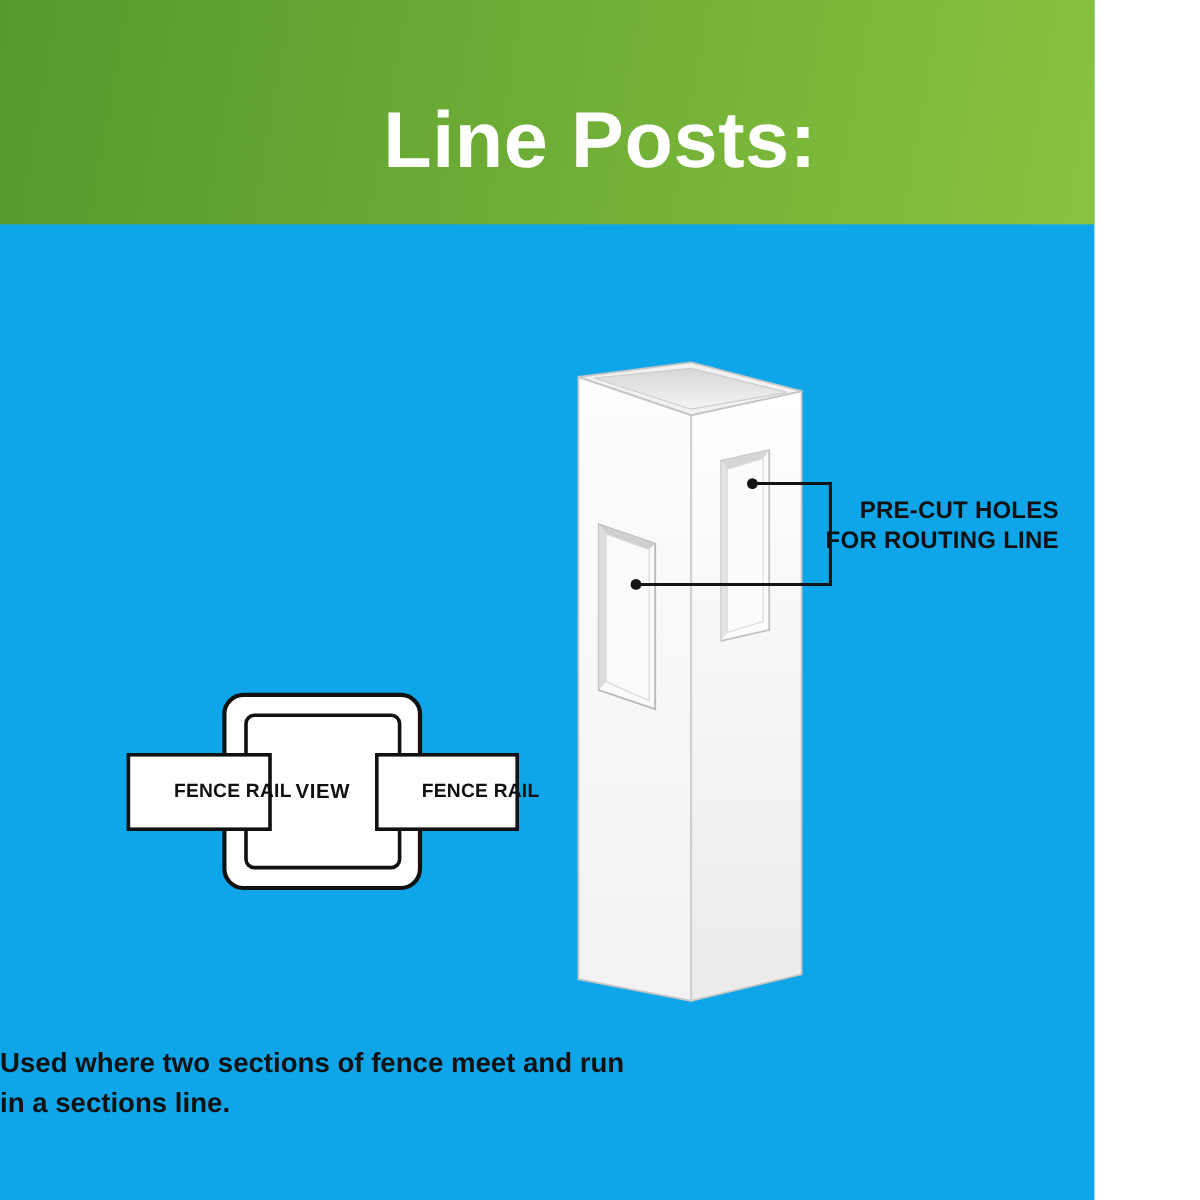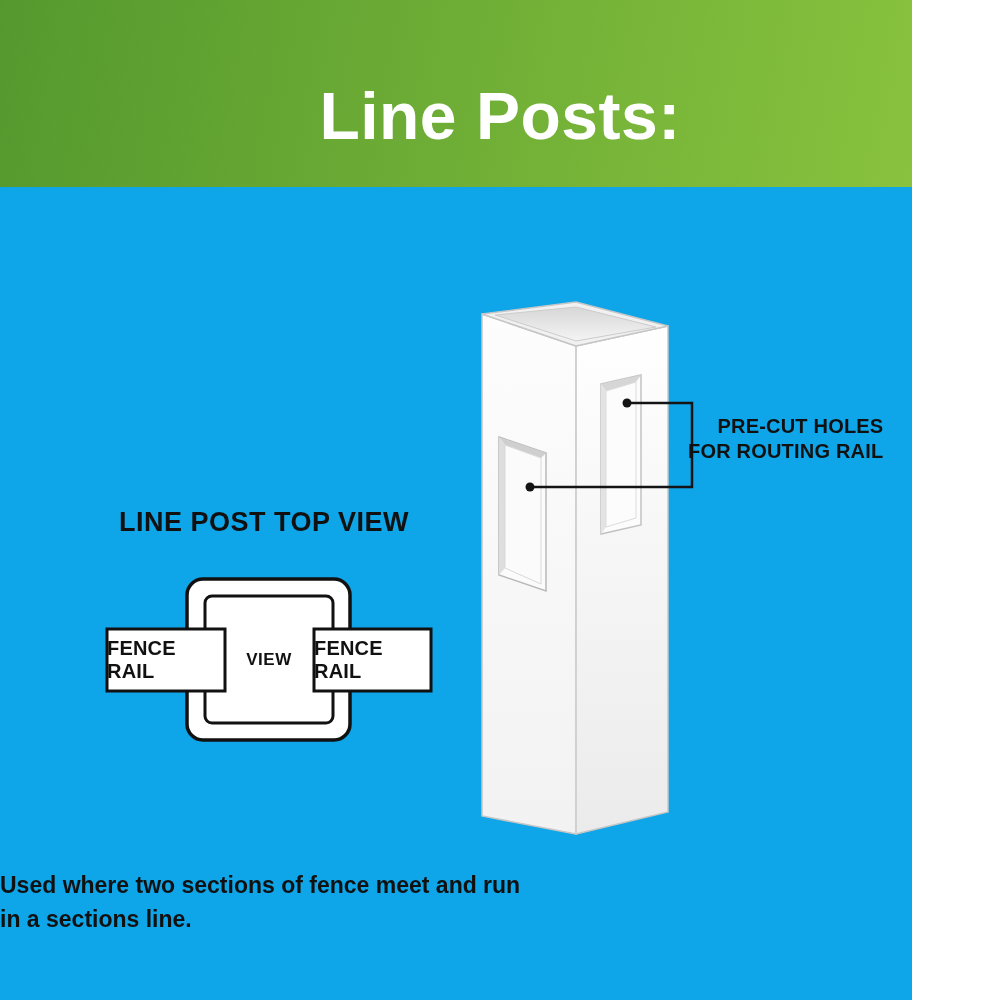--- a/index.html
+++ b/index.html
@@ -55,24 +55,25 @@
     letter-spacing: 0.5px;
     white-space: nowrap;
   }
   .rail-label {
     position: absolute;
     top: 629px;
     height: 62px;
     display: flex;
     align-items: center;
     justify-content: center;
-    font-size: 20px;
+    font-size: 16px;
     font-weight: bold;
     color: #111111;
     letter-spacing: 0.2px;
+    padding-left: 28px;
   }
   .rail-left  { left: 107px; width: 118px; }
   .rail-right { left: 314px; width: 117px; }
   .post-label {
     position: absolute;
     left: 205px; top: 629px;
     width: 128px; height: 62px;
     display: flex;
     align-items: center;
     justify-content: center;
@@ -153,24 +154,23 @@
     <g>
       <rect x="187" y="579" width="163" height="161" rx="16" fill="#ffffff" stroke="#111111" stroke-width="3.5"></rect>
       <rect x="205" y="596" width="128" height="127" rx="7" fill="#ffffff" stroke="#111111" stroke-width="3"></rect>
       <rect x="107" y="629" width="118" height="62" fill="#ffffff" stroke="#111111" stroke-width="3"></rect>
       <rect x="314" y="629" width="117" height="62" fill="#ffffff" stroke="#111111" stroke-width="3"></rect>
     </g>
   </svg>
 
   <div class="callout-label">
     <div>PRE-CUT HOLES</div>
-    <div>FOR ROUTING RAIL</div>
+    <div>FOR ROUTING LINE</div>
   </div>
 
-  <div class="topview-heading">LINE POST TOP VIEW</div>
   <div class="rail-label rail-left">FENCE RAIL</div>
   <div class="rail-label rail-right">FENCE RAIL</div>
   <div class="post-label">VIEW</div>
 
   <div class="caption">
     <div>Used where two sections of fence meet and run</div>
     <div>in a sections line.</div>
   </div>
 
 </div>

